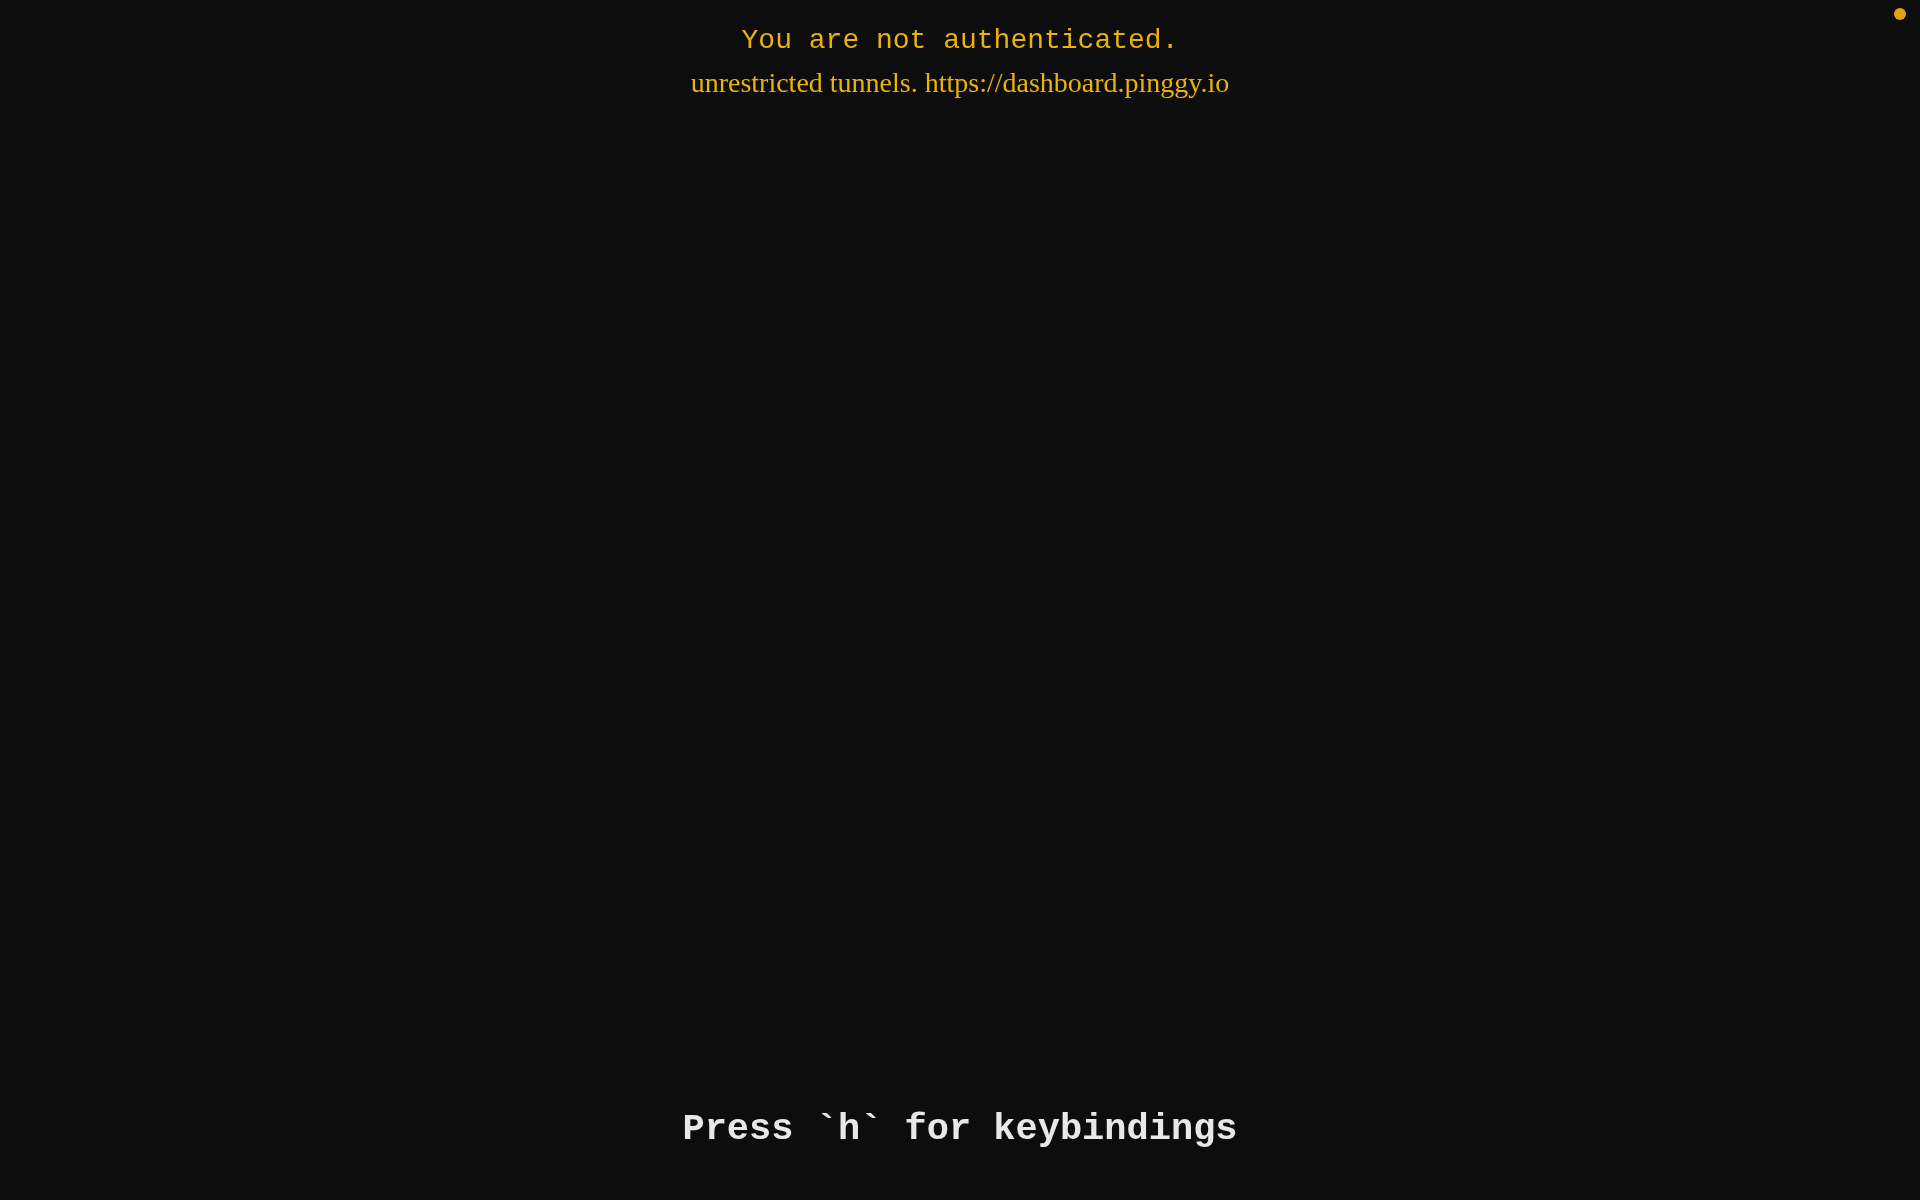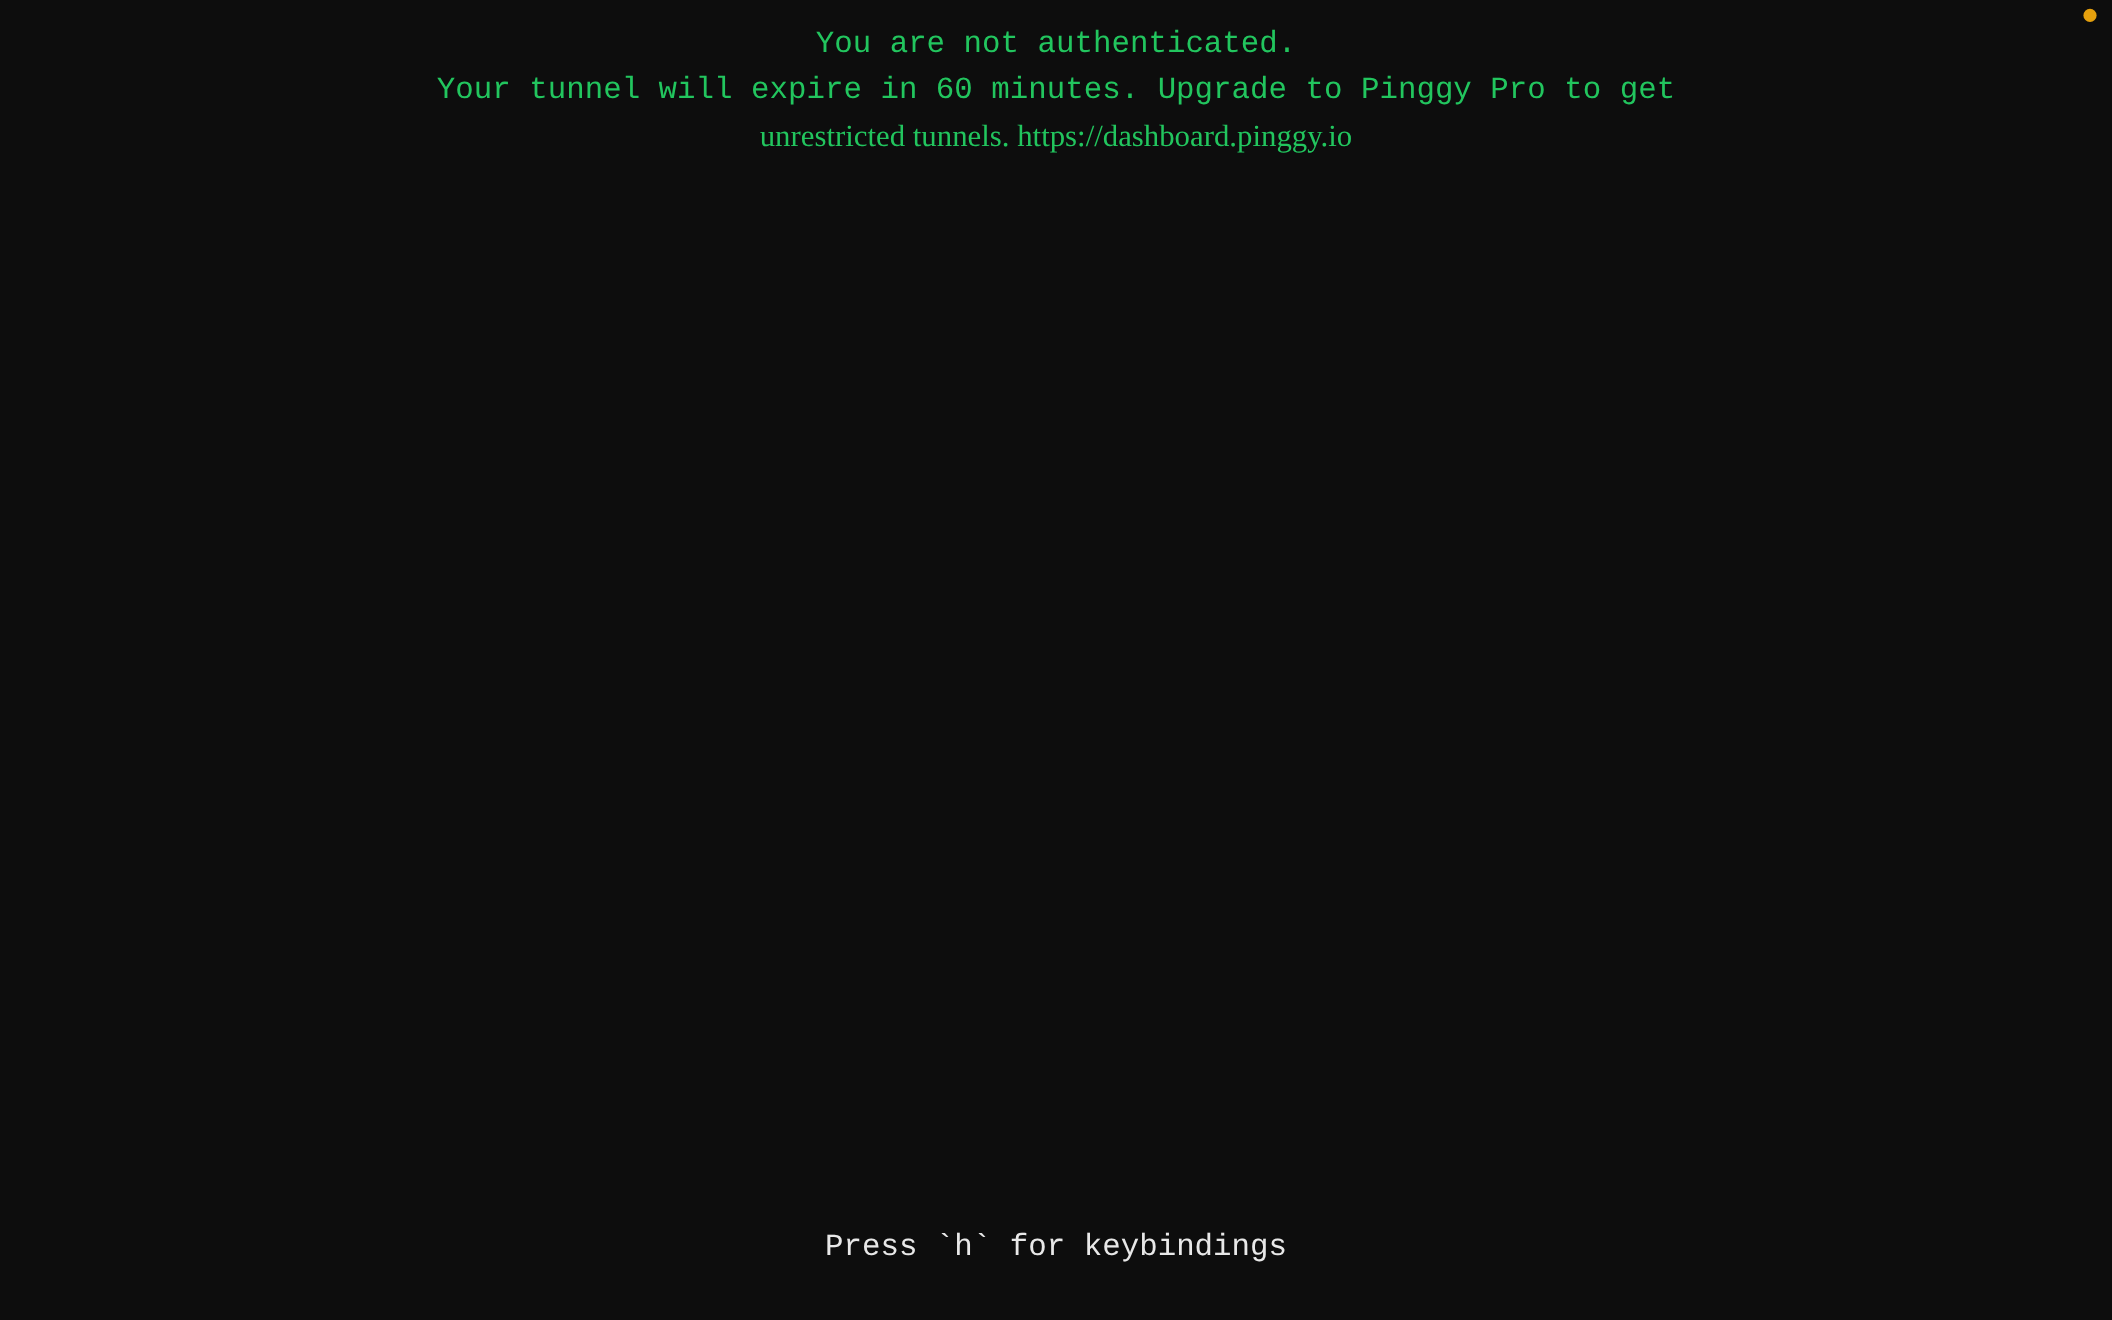--- a/index.html
+++ b/index.html
@@ -32,21 +32,21 @@
     .top-content {
       width: 100%;
       text-align: center;
       padding: 10px 0 0 0;
     }
 
     .line {
       white-space: pre;
       line-height: 1.5;
       font-size: 28px;
-      color: #22c55e;
+      color: #eab308;
     }
 
     .line-auth {
       font-size: 28px;
       text-align: center;
     }
 
     .line-expire {
       font-size: 28px;
       text-align: center;
@@ -73,23 +73,24 @@
 
     .bottom-bar {
       position: absolute;
       bottom: 50px;
       left: 50%;
       transform: translateX(-50%);
       text-align: center;
     }
 
     .keybinding-text {
-      font-size: 28px;
+      font-size: 37px;
       color: #e8e8e8;
       white-space: nowrap;
+      font-weight: bold;
     }
 
     .window-control {
       position: absolute;
       top: 8px;
       right: 14px;
       width: 12px;
       height: 12px;
       border-radius: 50%;
       background-color: #e5a00d;
@@ -97,21 +98,20 @@
   </style>
 </head>
 <body>
 
 <div class="terminal-screen">
 
   <div class="window-control"></div>
 
   <div class="top-content">
     <div class="line line-auth">You are not authenticated.</div>
-    <div class="line line-expire">Your tunnel will expire in 60 minutes. Upgrade to Pinggy Pro to get</div>
     <div class="line line-unrestricted">unrestricted tunnels. https://dashboard.pinggy.io</div>
   </div>
 
 
   <div class="bottom-bar">
     <span class="keybinding-text">Press `h` for keybindings</span>
   </div>
 
 </div>
 

